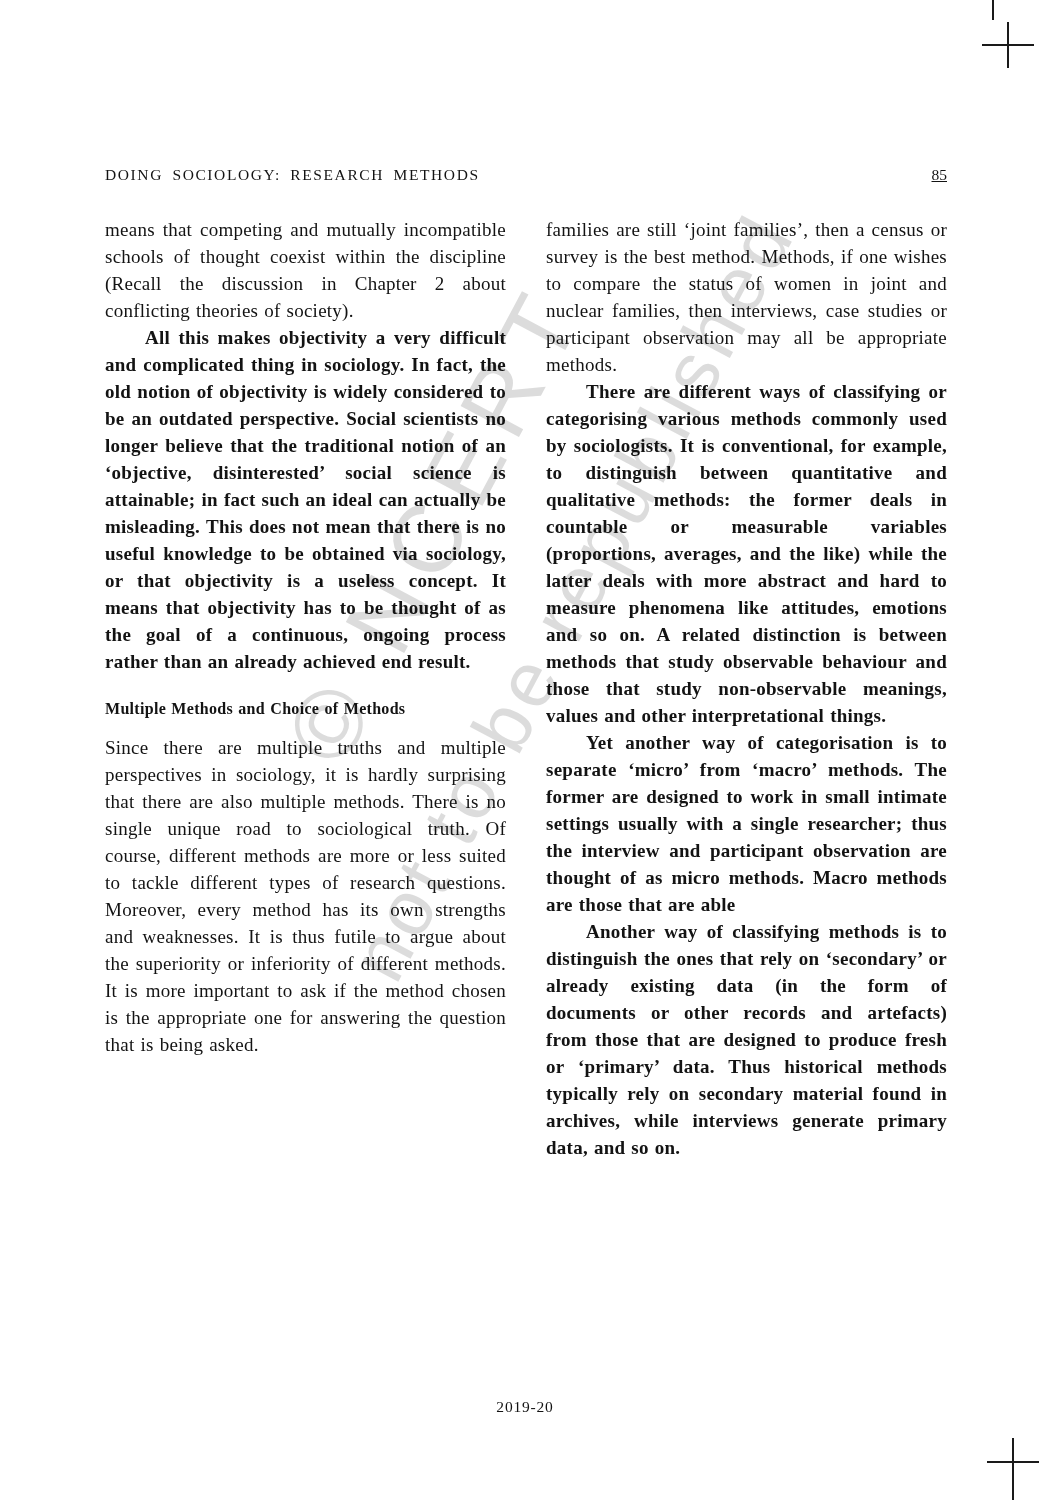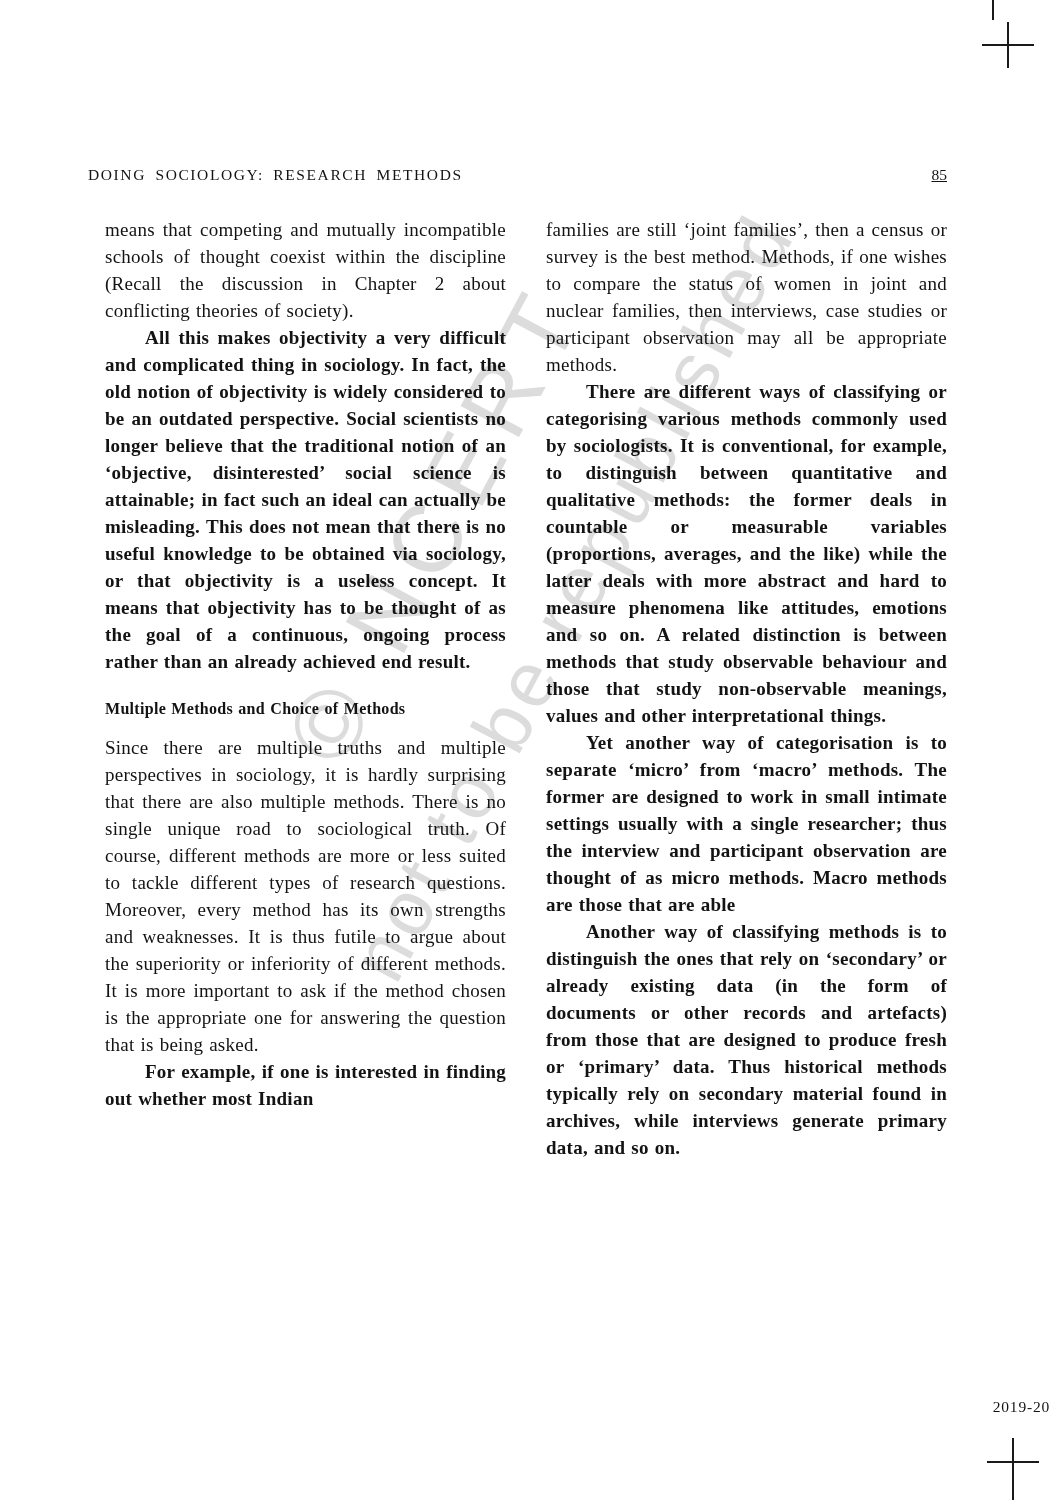--- a/index.html
+++ b/index.html
@@ -14,21 +14,21 @@
     background: #ffffff;
     font-family: "Liberation Serif", serif;
     color: #131313;
     overflow: hidden;
   }
 
   
   .running-head {
     position: absolute;
     top: 166px;
-    left: 88px;
+    left: 105px;
     right: 103px;
     display: flex;
     justify-content: space-between;
     align-items: baseline;
     font-size: 15.5px;
     letter-spacing: 1.6px;
     word-spacing: 4px;
     z-index: 2;
   }
   .running-head .pg-num {
@@ -69,21 +69,21 @@
     text-align: left;
     letter-spacing: 0.3px;
   }
 
   
   .page-footer {
     position: absolute;
     top: 1398px;
     left: 0;
     right: 0;
-    text-align: right;
+    text-align: center;
     font-size: 15.5px;
     letter-spacing: 0.8px;
     z-index: 2;
   }
 
   
   .watermark {
     position: absolute;
     left: 60px;
     top: 430px;
@@ -140,21 +140,20 @@
     <span>DOING SOCIOLOGY: RESEARCH METHODS</span>
     <span class="pg-num">85</span>
   </header>
 
   <main class="columns">
     <section class="col">
       <p>means that competing and mutually incompatible schools of thought coexist within the discipline (Recall the discussion in Chapter 2 about conflicting theories of society).</p>
       <p class="indent">All this makes objectivity a very difficult and complicated thing in sociology.  In fact, the old notion of objectivity is widely considered to be an outdated perspective.  Social scientists no longer believe that the traditional notion of an ‘objective, disinterested’ social science is attainable; in fact such an ideal can actually be misleading. This does not mean that there is no useful knowledge to be obtained via sociology, or that objectivity is a useless concept.  It means that objectivity has to be thought of as the goal of a continuous, ongoing process rather than an already achieved end result.</p>
       <h2>Multiple Methods and Choice of Methods</h2>
       <p>Since there are multiple truths and multiple perspectives in sociology, it is hardly surprising that there are also multiple methods.  There is no single unique road to sociological truth.  Of course, different methods are more or less suited to tackle different types of research questions.  Moreover, every method has its own strengths and weaknesses.  It is thus futile to argue about the superiority or inferiority of different methods.  It is more important to ask if the method chosen is the appropriate one for answering the question that is being asked.</p>
-      <p class="indent">For example, if one is interested in finding out whether most Indian</p>
     </section>
 
     <section class="col">
       <p>families are still ‘joint families’, then a census or survey is the best method. Methods, if one wishes to compare the status of women in joint and nuclear families, then interviews, case studies or participant observation may all be appropriate methods.</p>
       <p class="indent">There are different ways of classifying or categorising various methods commonly used by sociologists. It is conventional, for example, to distinguish between quantitative and qualitative methods: the former deals in countable or measurable variables (proportions, averages, and the like) while the latter deals with more abstract and hard to measure phenomena like attitudes, emotions and so on.  A related distinction is between methods that study observable behaviour and those that study non-observable meanings, values and other interpretational things.</p>
       <p class="indent">Yet another way of categorisation is to separate ‘micro’ from ‘macro’ methods.  The former are designed to work in small intimate settings usually with a single researcher; thus the interview and participant observation are thought of as micro methods. Macro methods are those that are able</p>
       <p class="indent">Another way of classifying methods is to distinguish the ones that rely on ‘secondary’ or already existing data (in the form of documents or other records and artefacts) from those that are designed to produce fresh or ‘primary’ data.  Thus historical methods typically rely on secondary material found in archives, while interviews generate primary data, and so on.</p>
     </section>
   </main>
 

